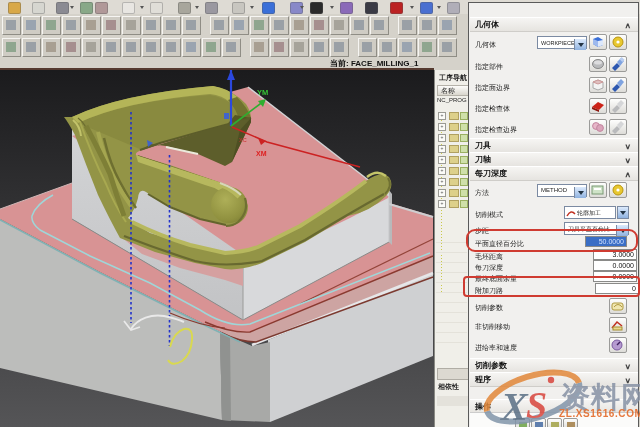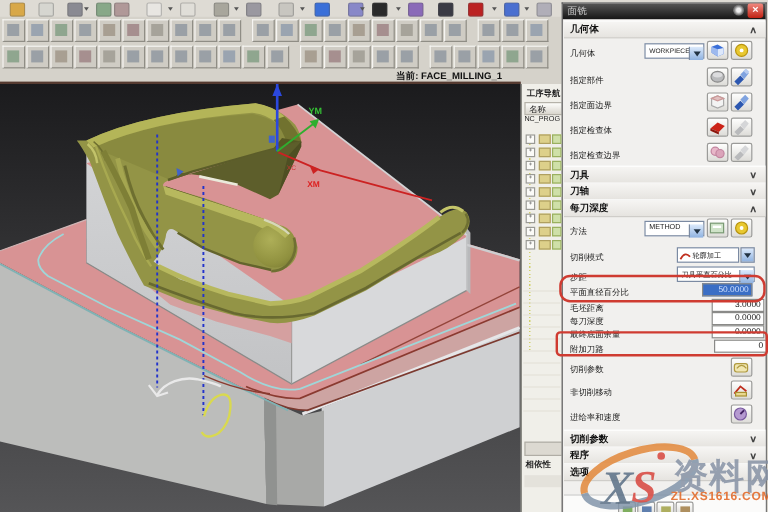--- a/index.html
+++ b/index.html
@@ -341,25 +341,20 @@
  </div>
  <div class="abs" style="left:2px;top:27px;font-size:6px;color:#222;white-space:nowrap;">NC_PROG</div>
  <div id="tree"></div>
  <div class="abs" style="left:2px;top:298px;width:30px;height:10px;background:#dcd9d1;border:1px solid #b0ada5;"></div>
  <div class="abs" style="left:3px;top:312px;font-size:7px;font-weight:bold;color:#222;white-space:nowrap;">相依性</div>
  <div class="abs" style="left:2px;top:326px;width:32px;height:10px;background:#e4e2db;"></div>
 </div>
 
 <div id="dlg">
 
- <div class="abs" style="left:0;top:0;width:169px;height:13px;background:linear-gradient(#555,#161616);">
-   <span style="position:absolute;left:4px;top:1px;font-size:8px;color:#c9c9c9;">面铣</span>
-   <span style="position:absolute;right:18px;top:1px;width:9px;height:9px;border-radius:50%;background:radial-gradient(#eee 25%,#777 60%);"></span>
-   <span style="position:absolute;right:2px;top:0px;width:13px;height:12px;background:linear-gradient(#f0887e,#c02214);border-radius:2px;color:#fff;font-size:9px;font-weight:bold;text-align:center;line-height:11px;">×</span>
- </div>
  <div class="hdr" style="top:14px;">
       <b>几何体</b>
       <span class="chev">∧</span>
     </div>
 
  <div class="lbl" style="top:37px;">几何体</div>
  <div class="dd" style="left:68px;top:33px;width:50px;">
       <span style="font-size:5.5px;top:3px;">WORKPIECE</span>
       <span class="ddarr"></span>
     </div>
@@ -508,22 +503,22 @@
       </svg>
  </div>
  <div class="hdr" style="top:355px;">
       <b>切削参数</b>
       <span class="chev">∨</span>
     </div>
  <div class="hdr" style="top:369px;">
       <b>程序</b>
       <span class="chev">∨</span>
     </div>
- <div class="hdr" style="top:383px;">
-      <b>选项</b>
+ <div class="hdr" style="top:396px;">
+      <b>操作</b>
     </div>
  <div class="abs" style="left:1px;top:409px;width:168px;height:16px;background:#fbfbfa;border-top:1px solid #ccc;"></div>
  <div class="btn16" style="left:46px;top:415px;width:15px;height:12px;">
       <i style="position:absolute;left:3px;top:3px;width:8px;height:6px;background:#7fae5f;display:block;"></i>
     </div>
  <div class="btn16" style="left:62px;top:415px;width:15px;height:12px;">
       <i style="position:absolute;left:3px;top:3px;width:8px;height:6px;background:#5f7fae;display:block;"></i>
     </div>
  <div class="btn16" style="left:78px;top:415px;width:15px;height:12px;">
       <i style="position:absolute;left:3px;top:3px;width:8px;height:6px;background:#aeae5f;display:block;"></i>

